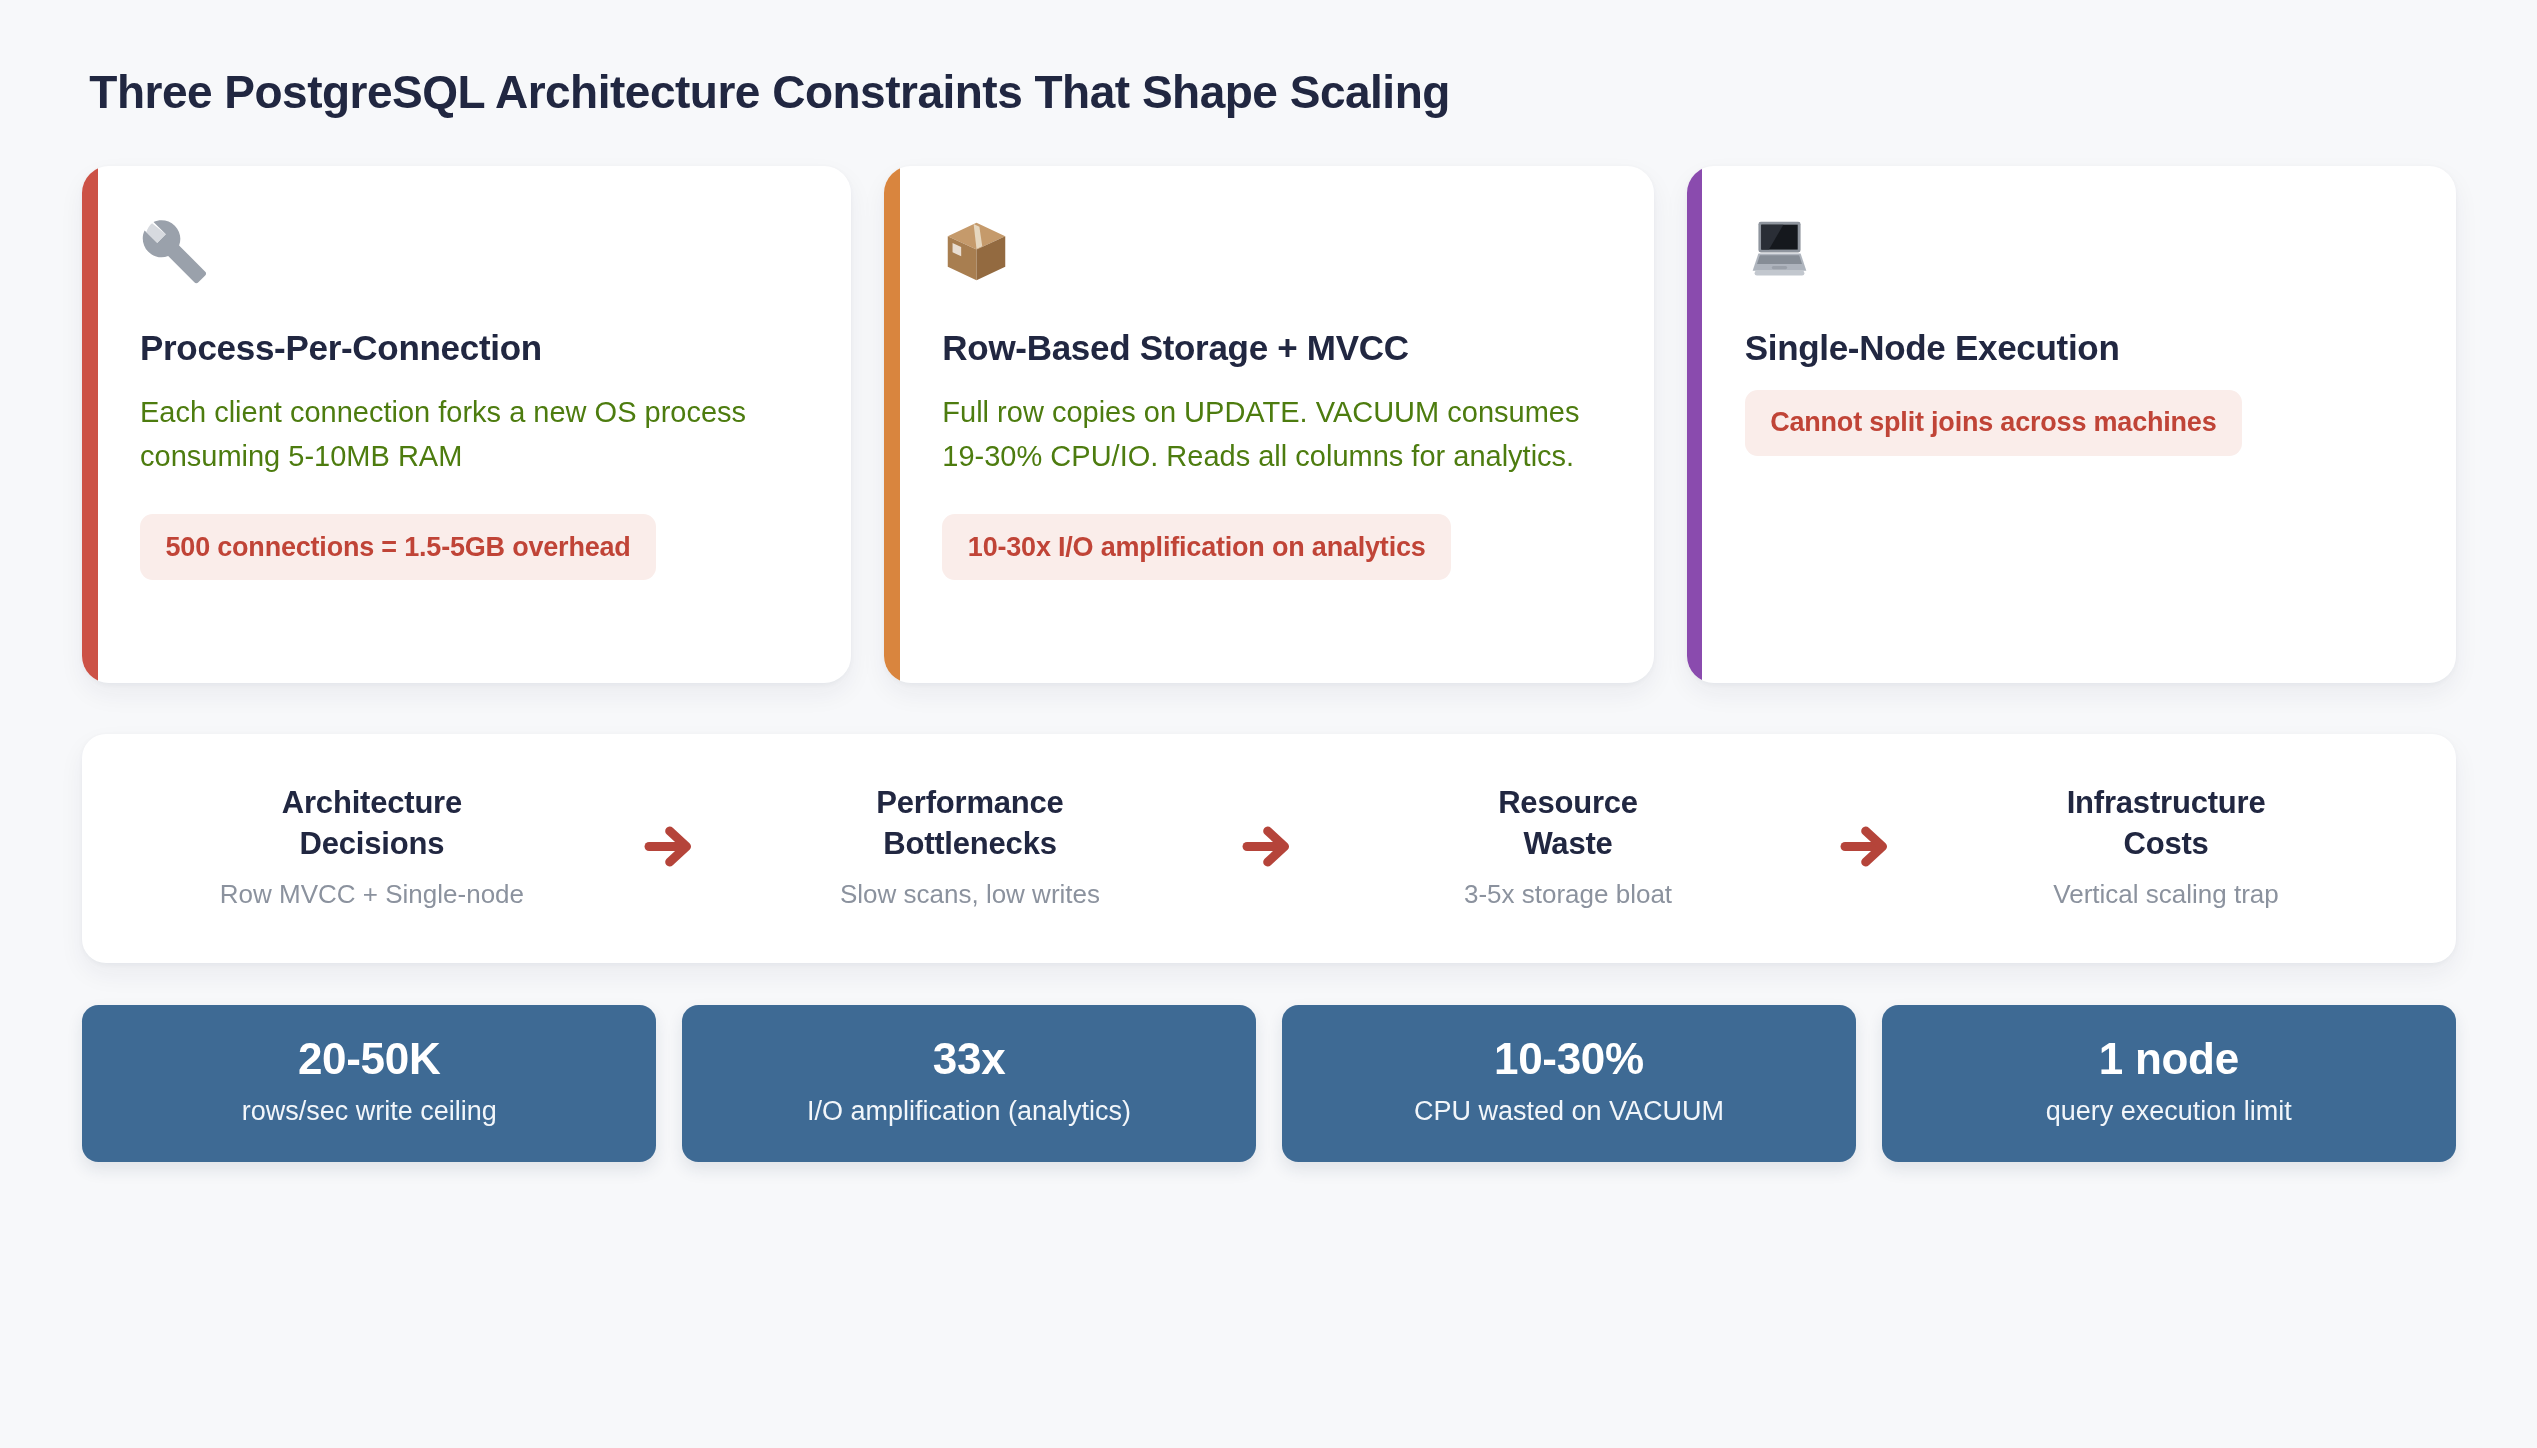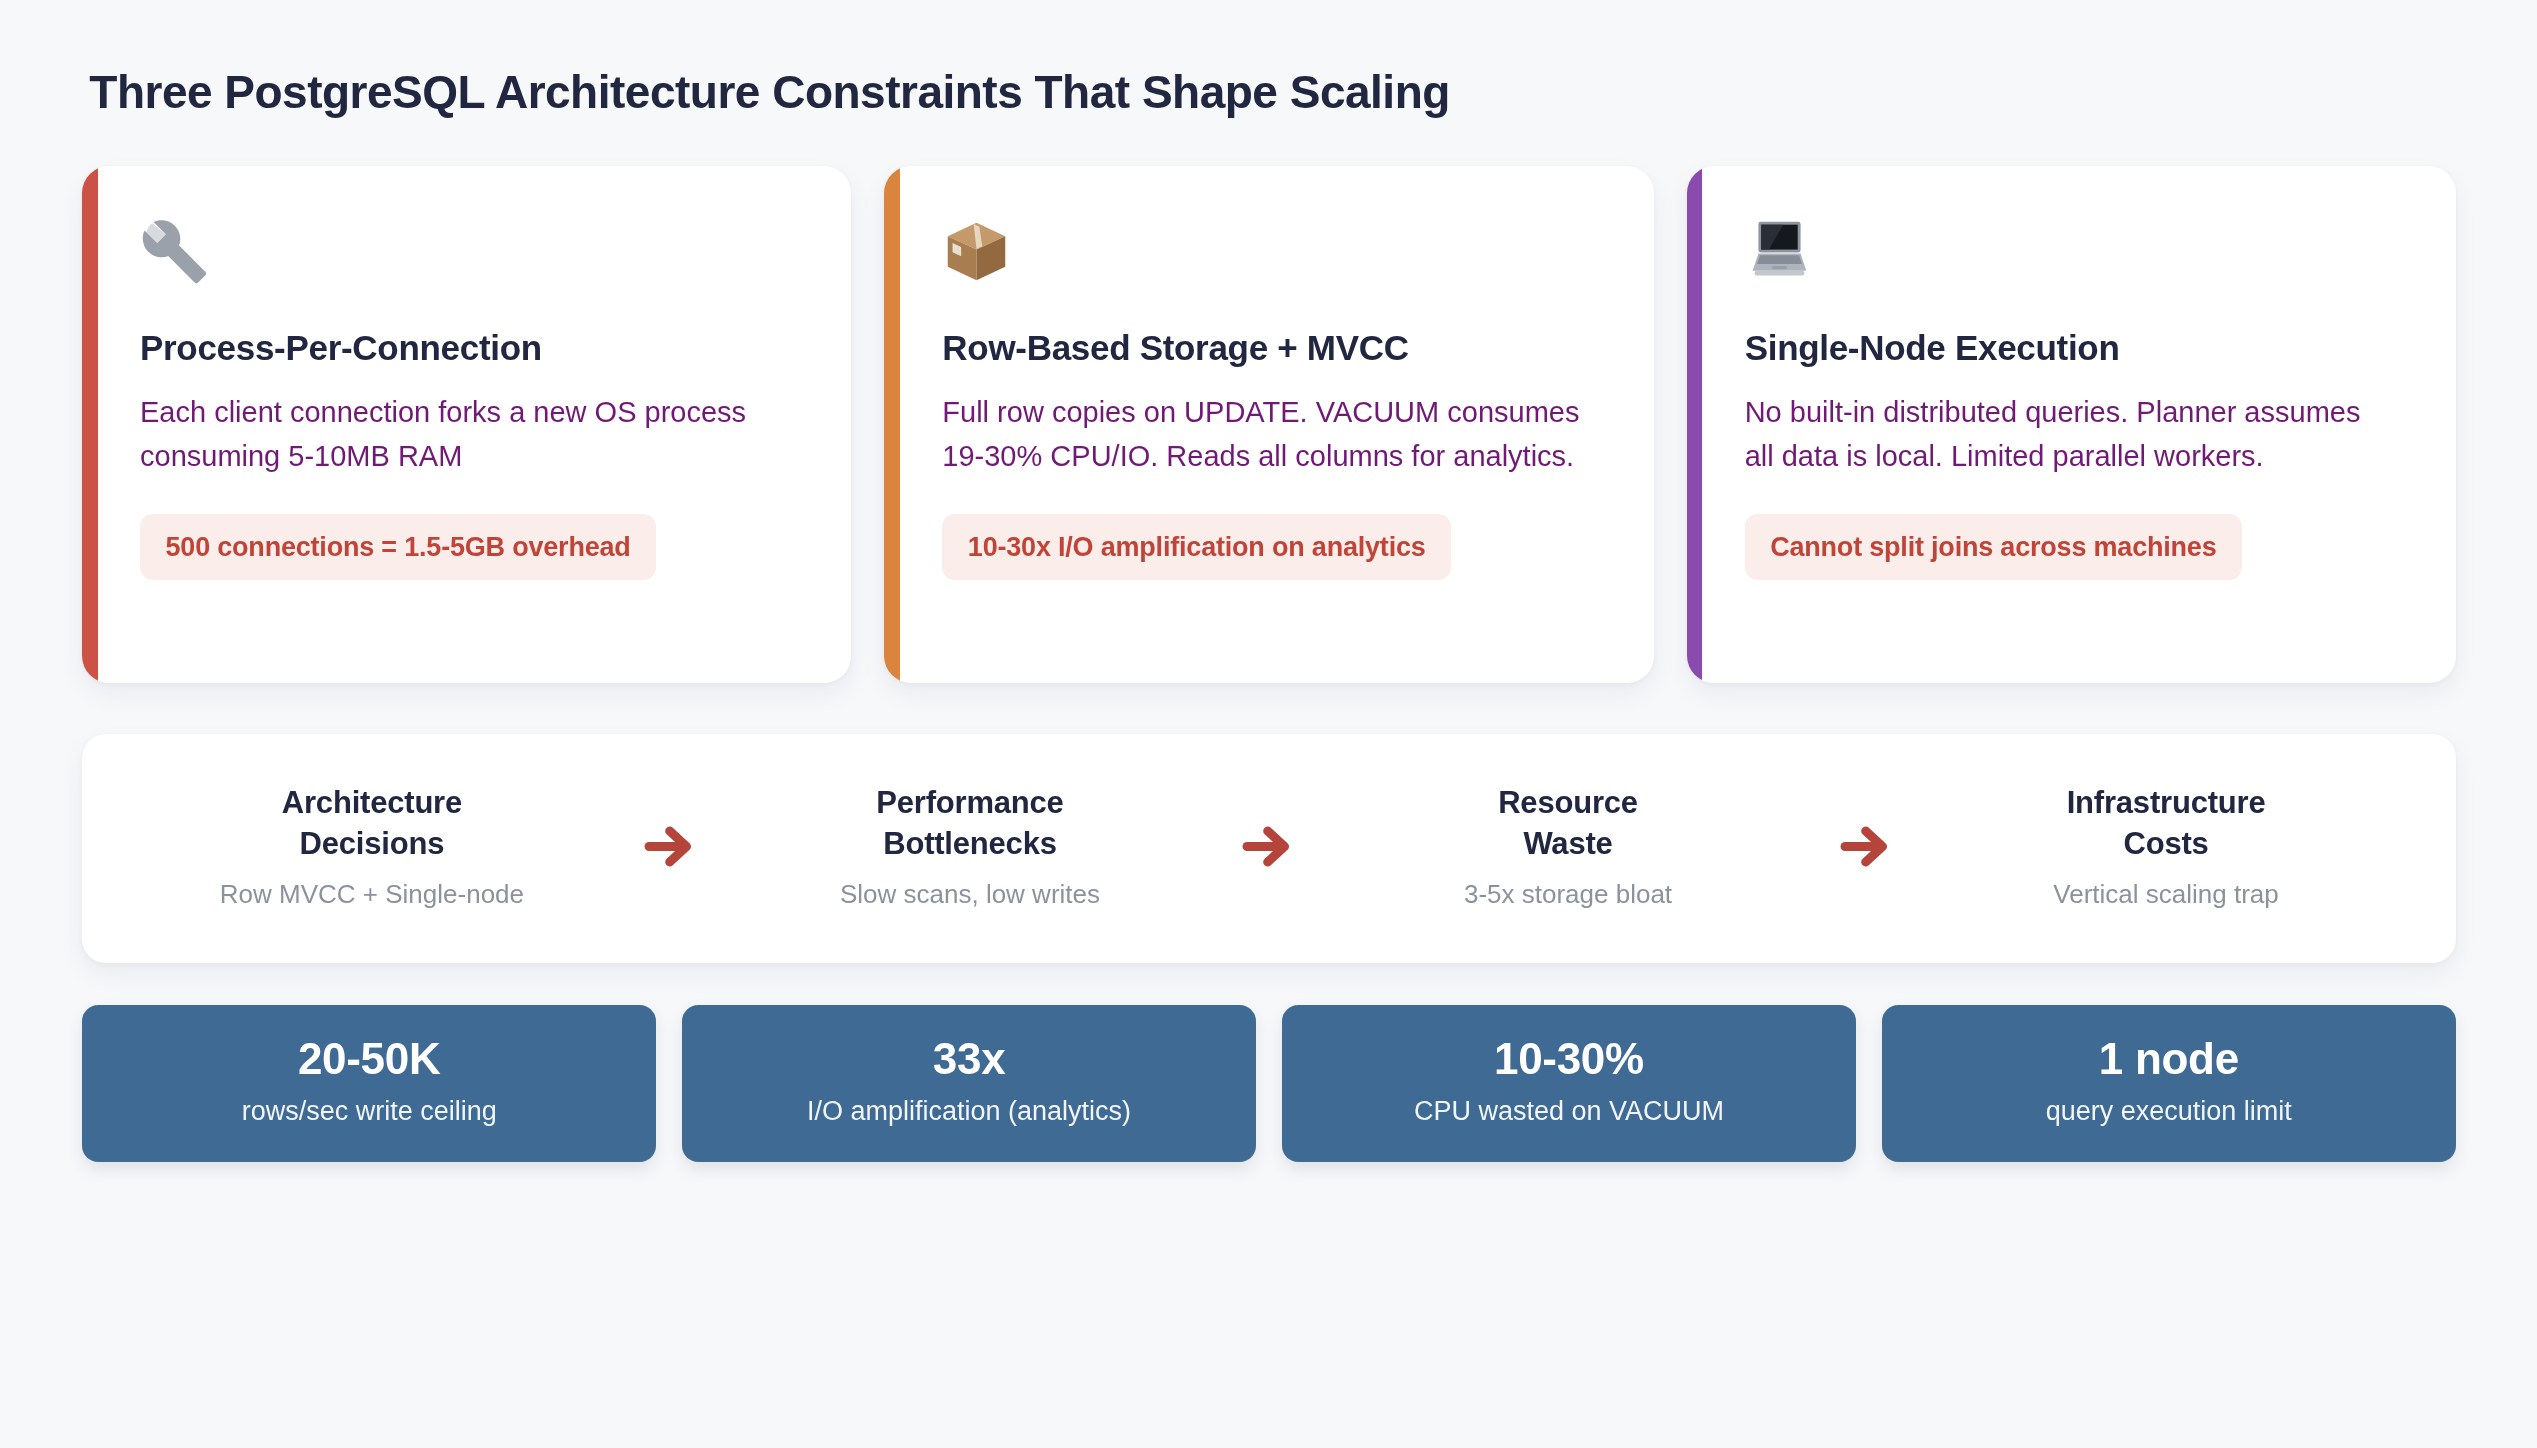--- a/index.html
+++ b/index.html
@@ -43,21 +43,21 @@
   .card-title {
     font-size: 35px;
     font-weight: 700;
     color: #212741;
     margin-bottom: 22px;
     letter-spacing: -0.3px;
   }
   .card-desc {
     font-size: 29px;
     line-height: 1.52;
-    color: #701a75;
+    color: #4d7c0f;
     margin-bottom: 36px;
   }
   .card-badge {
     display: inline-block;
     background: #FAEDEA;
     color: #C04437;
     font-size: 27px;
     font-weight: 700;
     padding: 17.3px 25.5px;
     border-radius: 12.7px;
@@ -158,21 +158,20 @@
           <rect x="14" y="5" width="44" height="32" rx="2.5" fill="#8F959E"></rect>
           <rect x="17" y="8" width="38" height="26" fill="#15181D"></rect>
           <polygon points="17,8 40,8 25,34 17,34" fill="#2A2E36"></polygon>
           <polygon points="8,56 64,56 58,38 14,38" fill="#AEB4BD"></polygon>
           <polygon points="15.5,40 56.5,40 59.5,49 12.5,49" fill="#868D96"></polygon>
           <rect x="28" y="51" width="16" height="3.4" rx="1.6" fill="#9AA0A9"></rect>
           <rect x="10" y="56" width="52" height="5" rx="2.4" fill="#C2C7CE"></rect>
         </svg>
       </div>
       <h2 class="card-title">Single-Node Execution</h2>
-      <p class="card-desc">No built-in distributed queries. Planner assumes all data is local. Limited parallel workers.</p>
       <div class="card-badge">Cannot split joins across machines</div>
     </article>
 
   </section>
 
   <section class="flow">
 
     <div class="flow-step">
       <div class="flow-step-title">Architecture
 Decisions</div>

